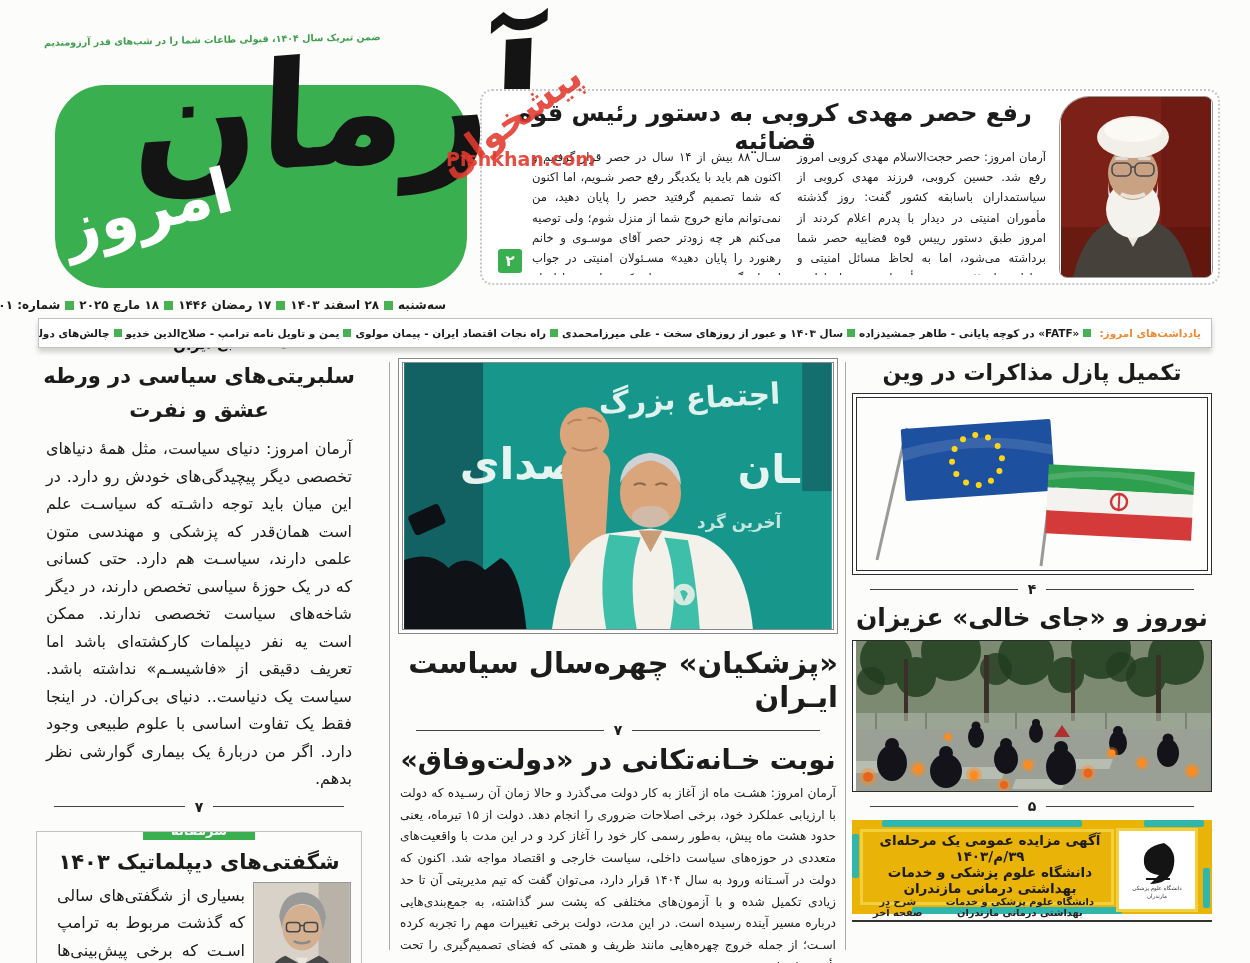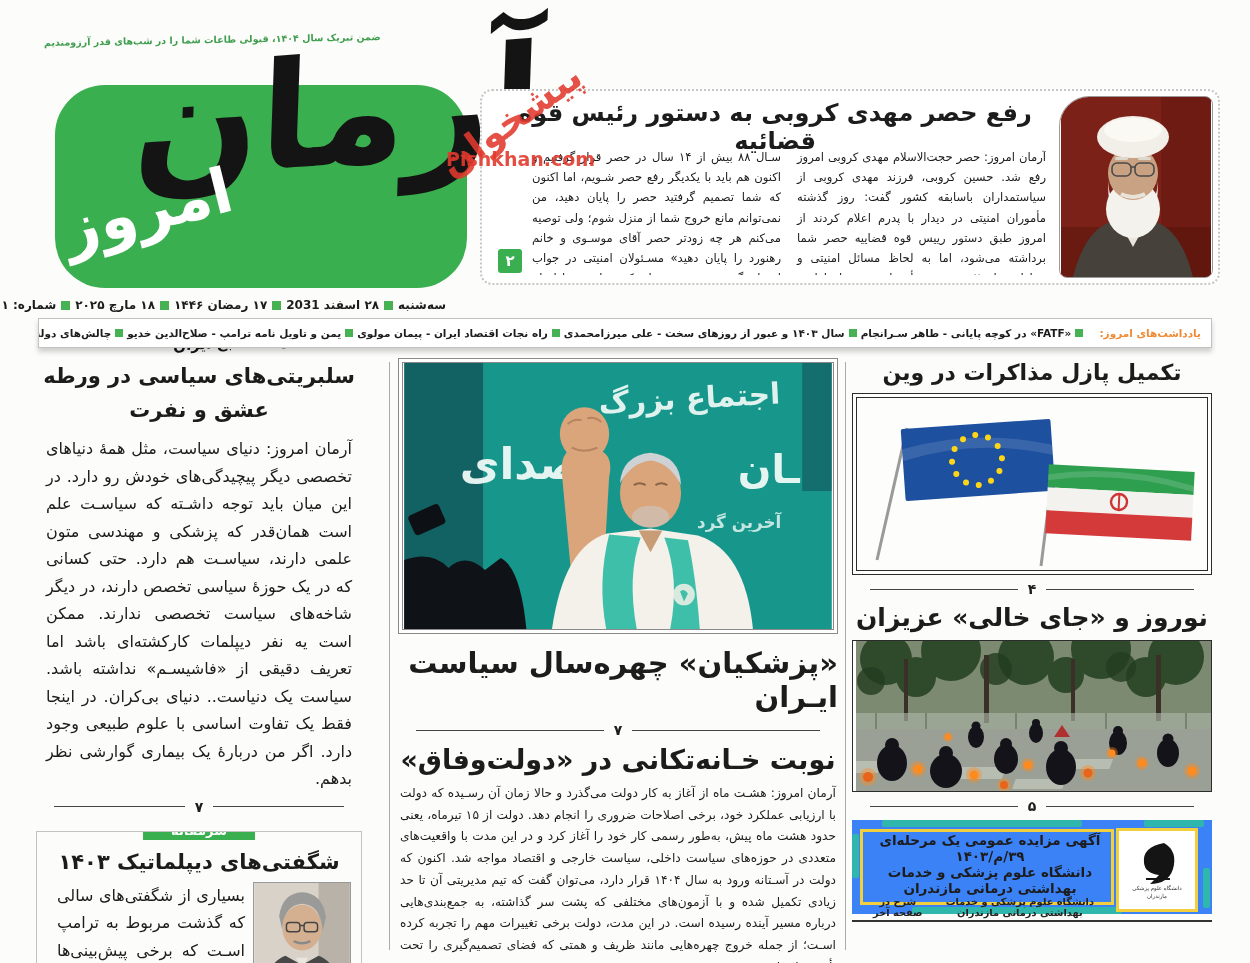--- a/index.html
+++ b/index.html
@@ -37,21 +37,21 @@
 
   
   .dateline{position:absolute;left:10px;top:296px;width:436px;height:18px;display:flex;align-items:center;
         font-size:12px;font-weight:bold;white-space:nowrap;}
   .sq{display:inline-block;width:9px;height:9px;background:#46b254;margin:0 5px;flex:0 0 auto;}
 
   
   .notes{position:absolute;left:38px;top:318px;width:1174px;height:30px;background:#fff;
         border:1px solid #c2c2c2;box-shadow:0 4px 5px rgba(0,0,0,.18);display:flex;align-items:center;
         padding:0 10px;font-size:10.5px;font-weight:bold;white-space:nowrap;overflow:hidden;box-sizing:border-box;}
-  .notes .label{color:#ef8b35;margin-left:12px;}
+  .notes .label{color:#ef8b35;margin-left:4px;}
   .notes .sq{width:8px;height:8px;margin:0 4px;}
 
   
   .vline{position:absolute;top:362px;height:588px;border-left:1px solid #ababab;width:0;}
   .col{position:absolute;top:358px;}
   .col-left{left:36px;width:326px;}
   .col-center{left:398px;width:440px;}
   .col-right{left:852px;width:360px;}
 
   h2.head{margin:2px 0 8px;font-weight:bold;text-align:center;letter-spacing:-.5px;}
@@ -71,21 +71,21 @@
   .ed-box{position:relative;border:1px solid #c2c2c2;margin-top:16px;padding:12px 10px 6px;
           height:372px;overflow:hidden;background:#fcfcfa;}
   .ed-tag{position:absolute;top:-11px;left:50%;transform:translateX(-50%);background:#3aaf4f;color:#fff;
           font-size:13px;font-weight:bold;padding:2px 28px;}
   .ed-box h3{margin:6px 0 8px;font-size:21px;font-weight:bold;text-align:center;letter-spacing:-.5px;}
   .ed-photo{float:right;width:96px;margin-left:10px;margin-bottom:2px;}
   .ed-photo .cap{display:block;text-align:center;font-size:12.5px;font-weight:bold;
           border-top:1.3px solid #555;border-bottom:1.3px solid #555;padding:2px 0;margin-top:2px;}
 
   
-  .ad-box{position:relative;height:94px;margin-top:4px;background:#3b82f6;}
+  .ad-box{position:relative;height:94px;margin-top:4px;background:#eab308;}
   .ad-bar{position:absolute;background:#2fb7ae;border-radius:2px;}
   .ad-frame{position:absolute;left:8px;right:98px;top:9px;bottom:9px;border:3px solid #f2cf3c;}
   .ad-logo-frame{position:absolute;right:14px;top:8px;width:76px;height:78px;border:3px solid #f2cf3c;
           background:#fff;display:flex;flex-direction:column;align-items:center;justify-content:center;}
   .ad-text{position:absolute;left:16px;right:100px;top:12px;bottom:10px;display:flex;flex-direction:column;
           justify-content:space-between;text-align:center;}
   .ad-l1{font-size:13.5px;font-weight:bold;}
   .ad-l2{font-size:13.5px;font-weight:bold;}
   .ad-l3{display:flex;justify-content:space-between;font-size:9.8px;font-weight:bold;color:#222;}
   .bottom-rule{border-top:2px solid #333;margin-top:6px;}
@@ -130,34 +130,34 @@
         <rect x="77" y="60" width="13" height="3" rx="1.5" fill="#dcd8ce"></rect>
         <path d="M60,97 Q72,103 84,97" stroke="#e8e4da" stroke-width="4" fill="none"></path>
       </svg>
     </div>
     <div class="lead-badge">۲</div>
   </section>
 
   <div class="dateline">
     <span>سه‌شنبه</span>
       <span class="sq"></span>
-    <span>۲۸ اسفند 2031</span>
+    <span>۲۸ اسفند ۱۴۰۳</span>
       <span class="sq"></span>
     <span>۱۷ رمضان ۱۴۴۶</span>
       <span class="sq"></span>
     <span>۱۸ مارچ ۲۰۲۵</span>
       <span class="sq"></span>
     <span>شماره: ۴۷۰۱</span>
 
   </div>
 
   <div class="notes">
     <span class="label">یادداشت‌های امروز:</span>
     <span class="sq"></span>
-    <span>«FATF» در کوچه پایانی - طاهر سـرانجام</span>
+    <span>«FATF» در کوچه پایانی - طاهر جمشیدزاده</span>
       <span class="sq"></span>
     <span>سال ۱۴۰۳ و عبور از روزهای سخت - علی میرزامحمدی</span>
       <span class="sq"></span>
     <span>راه نجات اقتصاد ایران - پیمان مولوی</span>
       <span class="sq"></span>
     <span>یمن و تاویل نامه ترامپ - صلاح‌الدین خدیو</span>
       <span class="sq"></span>
     <span>چالش‌های دولت در ۱۴۰۴ - منصور حقیقت‌پور</span>
 
   </div>

